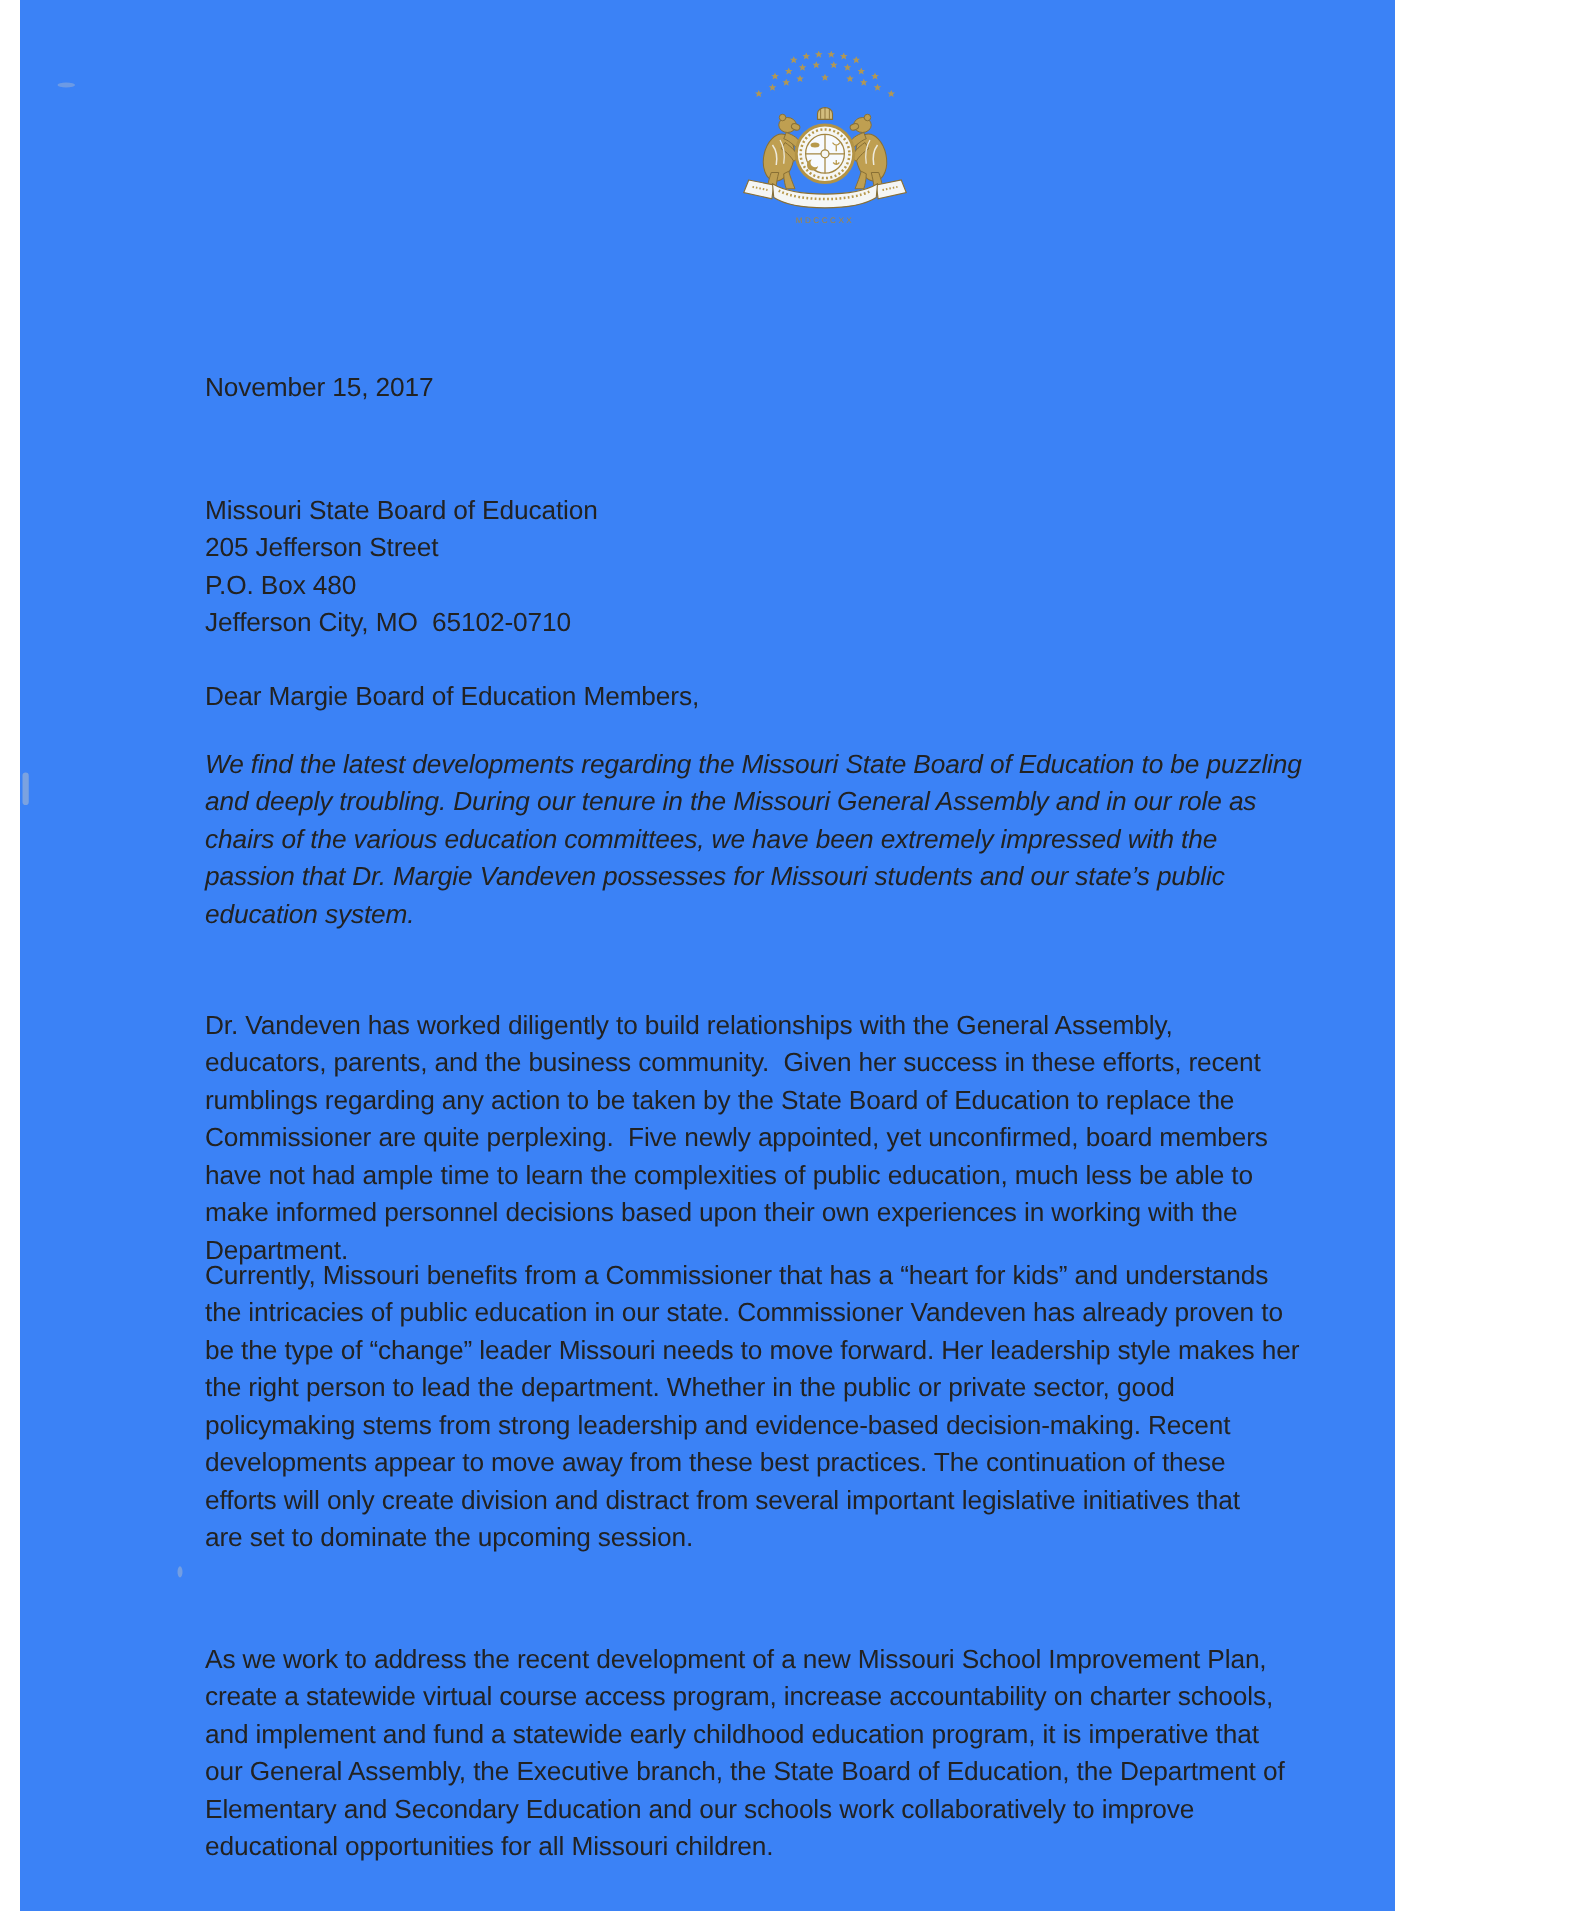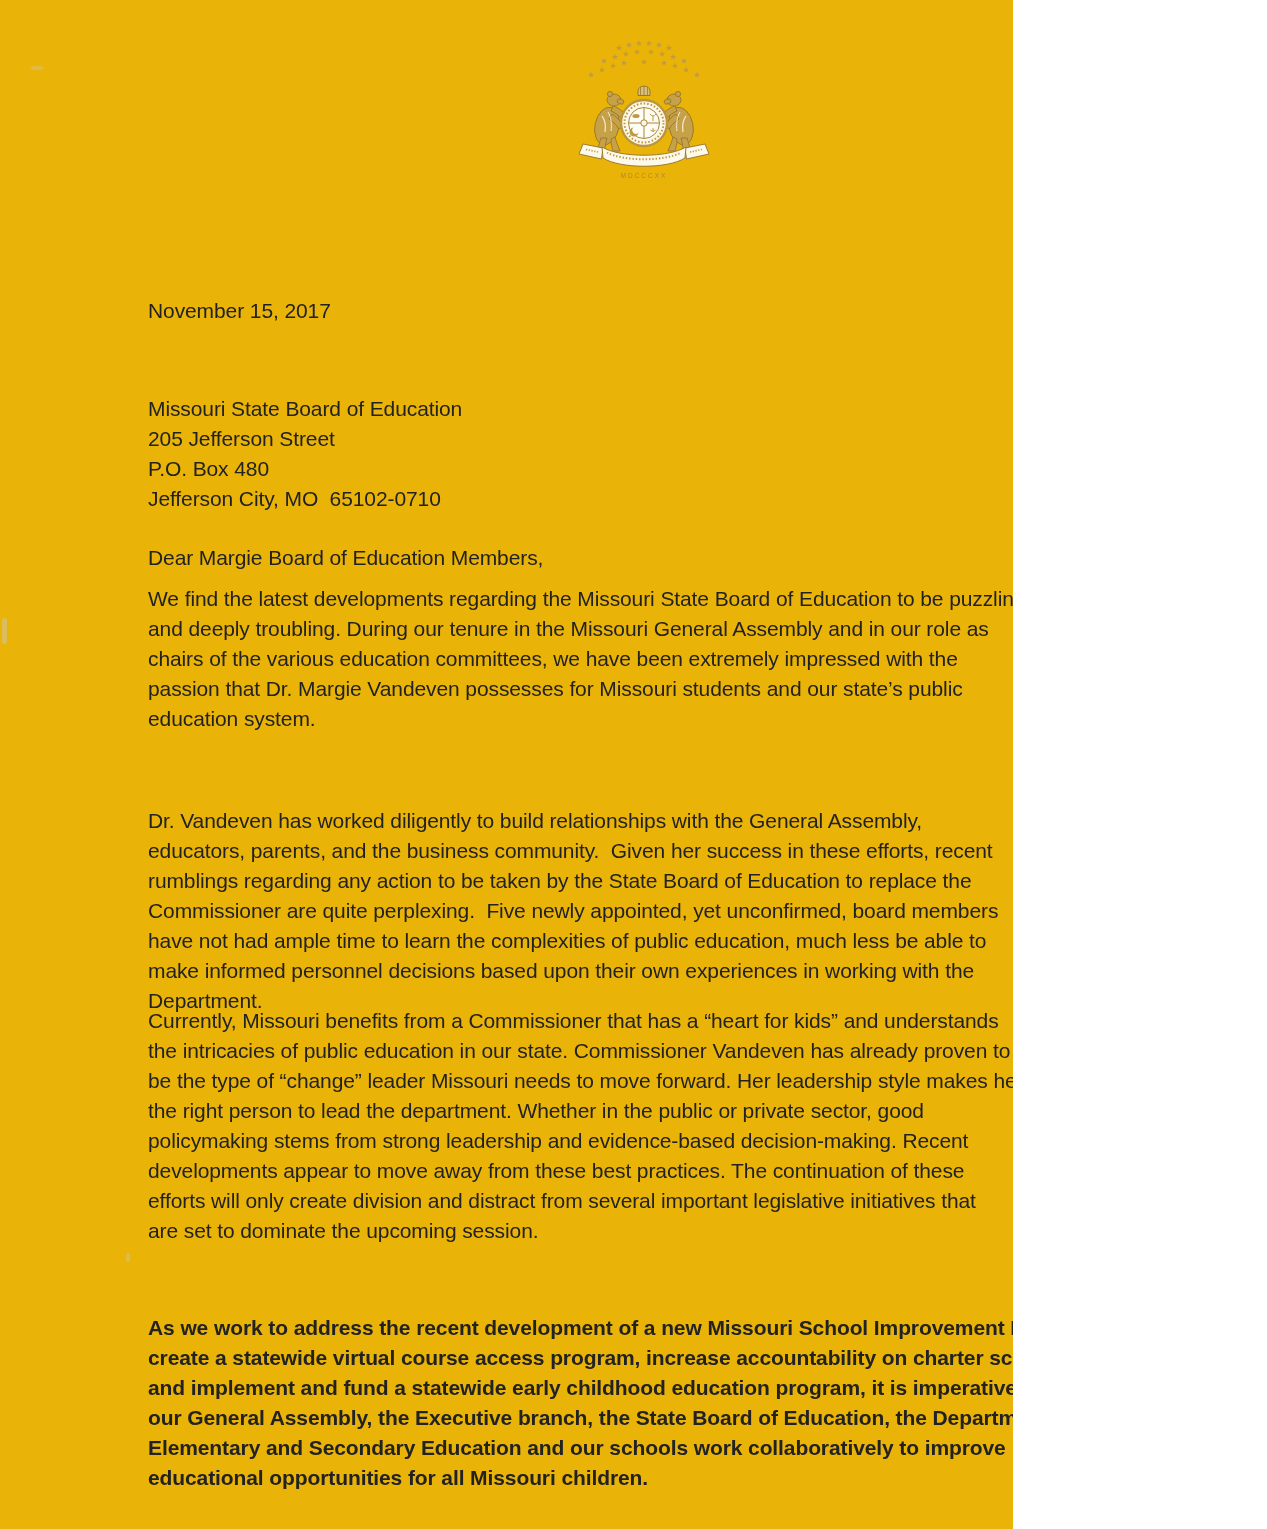--- a/index.html
+++ b/index.html
@@ -2,26 +2,27 @@
 <html><head>
 <meta charset="utf-8">
 <style>
   html, body {
     margin: 0;
     padding: 0;
     background: #ffffff;
   }
   .page {
     position: relative;
-    width: 1013px;
+    width: 1100px;
     height: 1529px;
-    background: #eab308;
+    background: #3b82f6;
     overflow: hidden;
     font-family: "Liberation Sans", "DejaVu Sans", sans-serif;
     color: #1f1f1f;
+    margin-left: 16px;
   }
   .seal {
     position: absolute;
     left: 566px;
     top: 38px;
     opacity: 0.96;
   }
   .block {
     position: absolute;
     left: 148px;
@@ -30,24 +31,24 @@
     line-height: 30px;
     letter-spacing: -0.1px;
     color: #222222;
   }
   .lines {
     white-space: pre-wrap;
   }
   .date        { top: 296px; }
   .address     { top: 394px; }
   .salutation  { top: 543px; }
-  .para-1      { top: 584px; }
+  .para-1      { top: 597px; font-style: italic; }
   .para-2      { top: 806px; }
   .para-3      { top: 1006px; }
-  .para-4      { top: 1313px; font-weight: bold; }
+  .para-4      { top: 1313px; }
   .speck {
     position: absolute;
     background: #c9c9c6;
     border-radius: 50%;
   }
   .speck.s1 { left: 2px;  top: 618px; width: 5px; height: 26px; opacity: .45; border-radius: 3px; }
   .speck.s2 { left: 30px; top: 66px;  width: 14px; height: 4px; opacity: .35; }
   .speck.s3 { left: 126px; top: 1253px; width: 4px; height: 9px; opacity: .4; }
 </style>
 </head>

